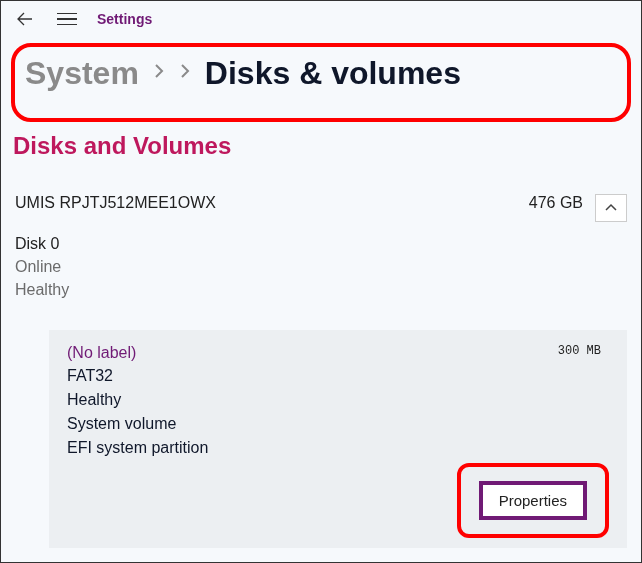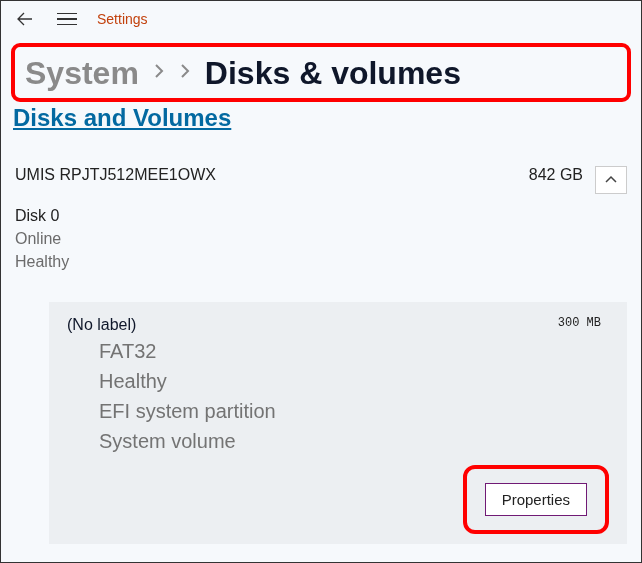--- a/index.html
+++ b/index.html
@@ -40,27 +40,28 @@
       height: 20px;
       cursor: pointer;
     }
     .hamburger span {
       height: 1.5px;
       background: #333;
       width: 100%;
     }
     .app-title {
       font-size: 14px;
-      color: #c2410c;
+      color: #701a75;
+      font-weight: bold;
     }
     .breadcrumb-wrap {
       margin: 6px 10px 0 10px;
       border: 4px solid #ff0000;
-      border-radius: 9px;
-      padding: 8px 10px 6px 10px;
+      border-radius: 20px;
+      padding: 8px 10px 26px 10px;
     }
     .breadcrumb {
       display: flex;
       align-items: center;
       gap: 14px;
       font-size: 32px;
       font-weight: 600;
     }
     .crumb-inactive {
       color: #8a8a8a;
@@ -69,23 +70,22 @@
     .chev {
       color: #8a8a8a;
       font-size: 20px;
     }
     .crumb-active {
       color: #0f172a;
     }
     .page-title {
       font-size: 24px;
       font-weight: 700;
-      color: #0369a1;
-      margin: 2px 0 0 12px;
-      text-decoration: underline;
+      color: #be185d;
+      margin: 10px 0 0 12px;
     }
     .disk-block {
       margin: 34px 14px 0 14px;
     }
     .disk-header {
       display: flex;
       align-items: flex-start;
     }
     .disk-name {
       font-size: 16px;
@@ -120,47 +120,46 @@
       margin: 28px 14px 0 48px;
       background: #eceff2;
       padding: 14px 18px 18px 18px;
       position: relative;
     }
     .vol-row {
       display: flex;
     }
     .vol-label {
       font-size: 16px;
-      color: #0f172a;
+      color: #701a75;
       flex: 1;
     }
     .vol-size {
       font-size: 12px;
       color: #222;
       margin-right: 8px;
       font-family: Liberation Mono, monospace;
     }
     .vol-meta {
-      font-size: 20px;
-      color: #737373;
+      font-size: 16px;
+      color: #0f172a;
       line-height: 1.5;
       margin-top: 2px;
-      margin-left: 32px;
     }
     .props-wrap {
       position: absolute;
       right: 18px;
       bottom: 10px;
       border: 4px solid #ff0000;
       border-radius: 12px;
       padding: 14px 18px;
     }
     .props-btn {
       background: #fff;
-      border: 1px solid #701a75;
+      border: 4px solid #701a75;
       padding: 7px 16px;
       font-size: 15px;
       color: #222;
       cursor: pointer;
     }
   </style>
 </head>
 <body>
 
 <div class="titlebar">
@@ -192,21 +191,21 @@
     </span>
     <span class="crumb-active">Disks &amp; volumes</span>
   </div>
 </div>
 
 <h1 class="page-title">Disks and Volumes</h1>
 
 <div class="disk-block">
   <div class="disk-header">
     <div class="disk-name">UMIS RPJTJ512MEE1OWX</div>
-    <div class="disk-size">842 GB</div>
+    <div class="disk-size">476 GB</div>
     <div class="collapse-btn">
       <svg width="14" height="10" viewBox="0 0 14 10">
         <path d="M2 7 L7 2 L12 7" stroke="#444" stroke-width="1.5" fill="none"></path>
       </svg>
     </div>
   </div>
   <div class="disk-meta">
     <div class="disk-num">Disk 0</div>
     <div>Online</div>
     <div>Healthy</div>
@@ -214,20 +213,20 @@
 </div>
 
 <div class="volume-card">
   <div class="vol-row">
     <div class="vol-label">(No label)</div>
     <div class="vol-size">300 MB</div>
   </div>
   <div class="vol-meta">
     <div>FAT32</div>
     <div>Healthy</div>
+    <div>System volume</div>
     <div>EFI system partition</div>
-    <div>System volume</div>
   </div>
   <div style="height:70px;"></div>
   <div class="props-wrap">
     <button class="props-btn">Properties</button>
   </div>
 </div>
 
 </body></html>

